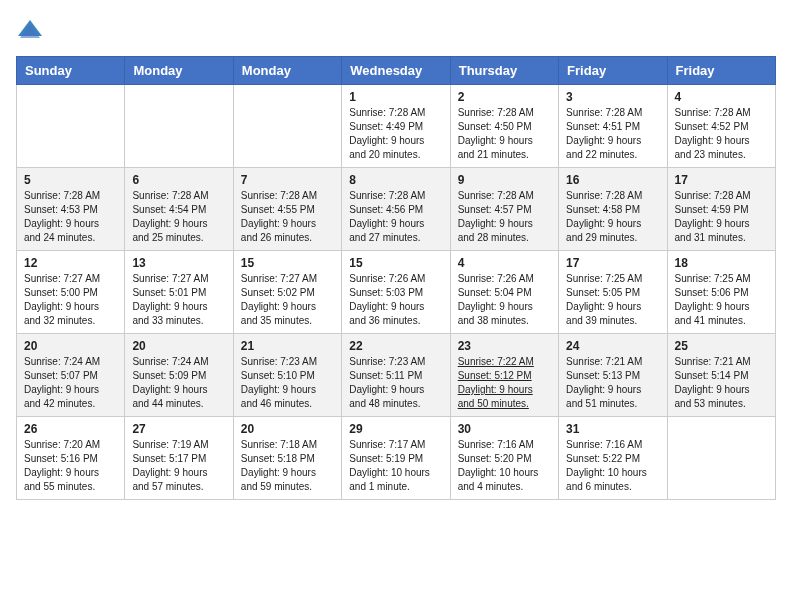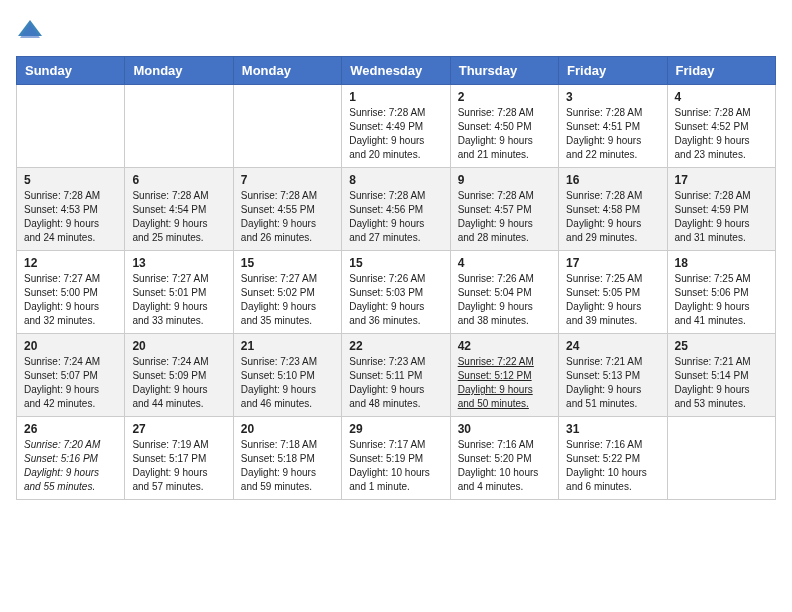--- a/index.html
+++ b/index.html
@@ -279,21 +279,21 @@
 and 46 minutes.</div>
         </td>
         <td>
           <span class="day-number">22</span>
           <div class="day-info" style="white-space: pre-line;">Sunrise: 7:23 AM
 Sunset: 5:11 PM
 Daylight: 9 hours
 and 48 minutes.</div>
         </td>
         <td>
-          <span class="day-number">42</span>
+          <span class="day-number">23</span>
           <div class="day-info" style="white-space: pre-line; text-decoration: underline;">Sunrise: 7:22 AM
 Sunset: 5:12 PM
 Daylight: 9 hours
 and 50 minutes.</div>
         </td>
         <td>
           <span class="day-number">24</span>
           <div class="day-info" style="white-space: pre-line;">Sunrise: 7:21 AM
 Sunset: 5:13 PM
 Daylight: 9 hours
@@ -303,21 +303,21 @@
           <span class="day-number">25</span>
           <div class="day-info" style="white-space: pre-line;">Sunrise: 7:21 AM
 Sunset: 5:14 PM
 Daylight: 9 hours
 and 53 minutes.</div>
         </td>
       </tr>
       <tr>
         <td>
           <span class="day-number">26</span>
-          <div class="day-info" style="white-space: pre-line; font-style: italic;">Sunrise: 7:20 AM
+          <div class="day-info" style="white-space: pre-line;">Sunrise: 7:20 AM
 Sunset: 5:16 PM
 Daylight: 9 hours
 and 55 minutes.</div>
         </td>
         <td>
           <span class="day-number">27</span>
           <div class="day-info" style="white-space: pre-line;">Sunrise: 7:19 AM
 Sunset: 5:17 PM
 Daylight: 9 hours
 and 57 minutes.</div>

